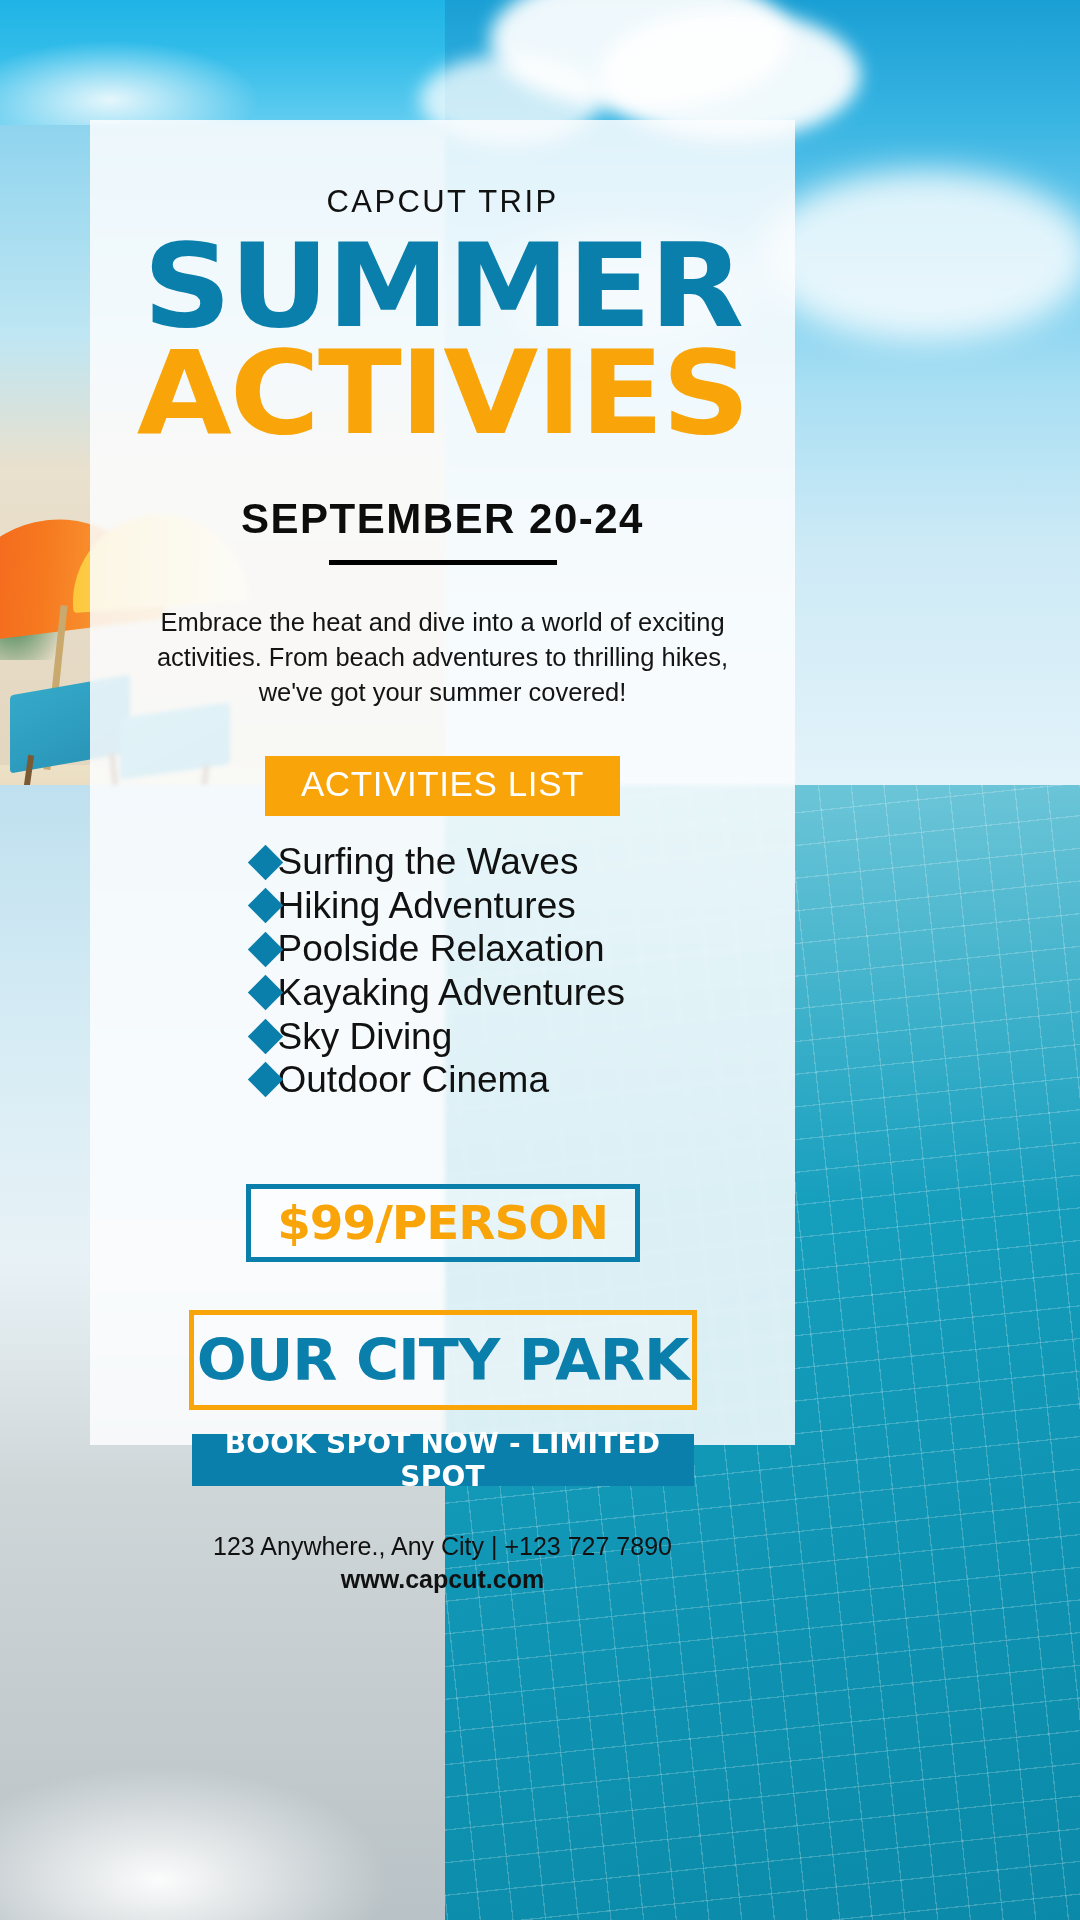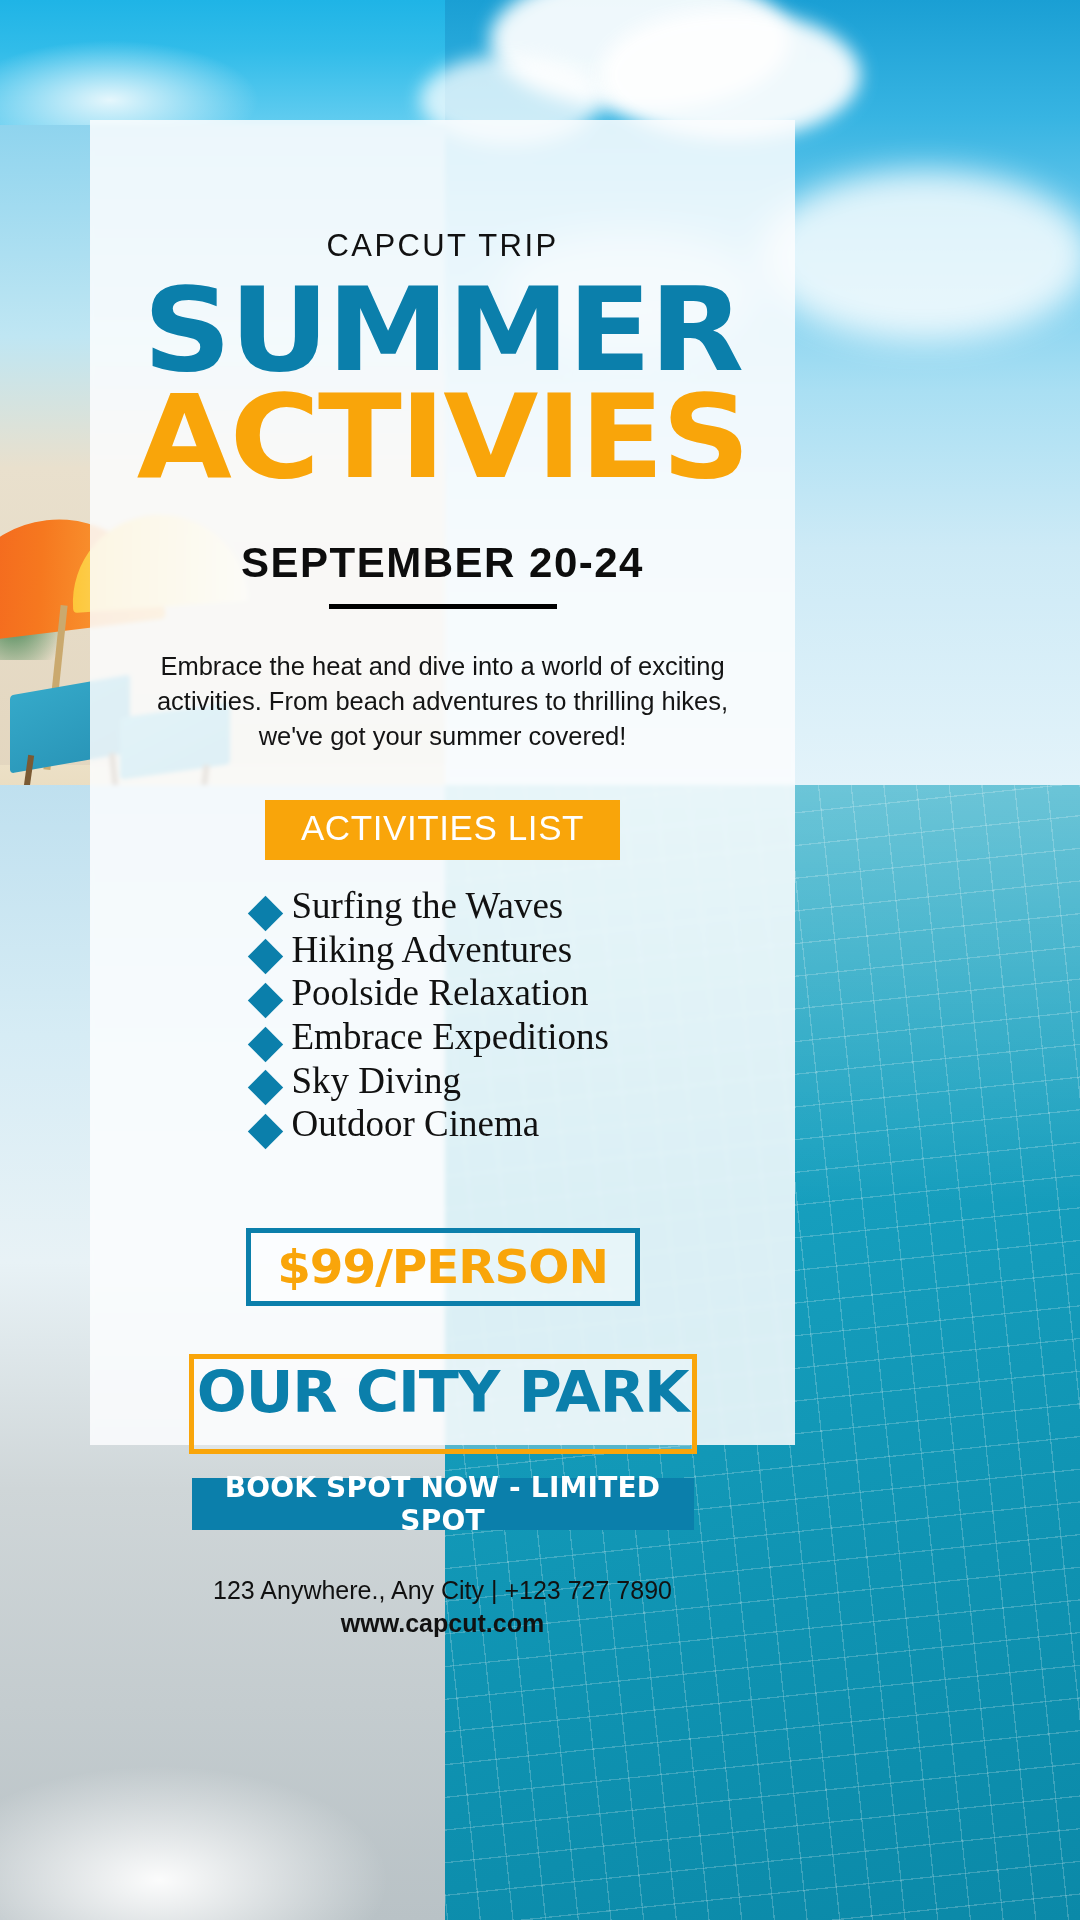--- a/index.html
+++ b/index.html
@@ -78,21 +78,21 @@
   
   #card{
     position:absolute; left:90px; top:120px; width:705px; height:1325px;
     background:rgba(252,253,254,.86);
     backdrop-filter:blur(2px);
   }
   #card .inner{ position:relative; width:100%; height:100%; padding:0 24px; text-align:center; }
 
   .eyebrow{
     font-size:31px; letter-spacing:2.4px; color:#111; font-weight:400;
-    margin-top:108px;
+    margin-top:64px;
   }
 
   .title1{
     font-family:"DejaVu Sans", sans-serif;
     font-weight:700; font-size:116px; line-height:.96;
     color:#0b7fab; letter-spacing:-2px; margin-top:10px;
     transform:scaleX(1.06); transform-origin:50% 50%;
   }
   .title2{
     font-family:"DejaVu Sans", sans-serif;
@@ -110,39 +110,39 @@
     font-size:25.5px; line-height:1.38; color:#141414; font-weight:400;
   }
 
   .list-banner{
     margin:30px auto 0; display:inline-block;
     background:#f9a50a; color:#fff;
     font-size:35px; letter-spacing:.6px; padding:8px 36px 12px;
   }
 
   .acts{ margin:26px auto 0; width:420px; text-align:left; padding-left:20px; }
-  .act{ display:flex; align-items:flex-end; gap:14px; margin-bottom:4px;font-family:Liberation Serif, serif; }
+  .act{ display:flex; align-items:center; margin-bottom:4px; }
   .dia{ width:25px; height:25px; background:#0b7fab; transform:rotate(45deg); flex:0 0 auto; }
   .act-t{ font-size:37px; color:#111; line-height:1.07; font-weight:400; }
 
   .price-box{
     margin:84px auto 0; width:394px; height:78px;
     border:5px solid #0b7fab; background:rgba(255,255,255,.35);
     display:flex; align-items:center; justify-content:center;
   }
   .price-txt{
     font-family:"DejaVu Sans", sans-serif; font-weight:700;
     font-size:47px; color:#f9a50a; letter-spacing:-1px;
     transform:scaleX(1.03);
   }
 
   .park-box{
     margin:48px auto 0; width:508px; height:100px;
     border:5px solid #f9a50a; background:rgba(255,255,255,.28);
-    display:flex; align-items:flex-start; justify-content:center;
+    display:flex; align-items:center; justify-content:center;
   }
   .park-txt{
     font-family:"DejaVu Sans", sans-serif; font-weight:700;
     font-size:57px; color:#0b7fab; letter-spacing:-1px;
     transform:scaleX(1.03);
   }
 
   .book-bar{
     margin:24px auto 0; width:502px; height:52px; background:#0b7fab;
     display:flex; align-items:center; justify-content:flex-start;
@@ -237,21 +237,21 @@
       <div class="act">
         <span class="dia"></span>
         <span class="act-t">Hiking Adventures</span>
       </div>
       <div class="act">
         <span class="dia"></span>
         <span class="act-t">Poolside Relaxation</span>
       </div>
       <div class="act">
         <span class="dia"></span>
-        <span class="act-t">Embrace Expeditions</span>
+        <span class="act-t">Kayaking Adventures</span>
       </div>
       <div class="act">
         <span class="dia"></span>
         <span class="act-t">Sky Diving</span>
       </div>
       <div class="act">
         <span class="dia"></span>
         <span class="act-t">Outdoor Cinema</span>
       </div>
     </div>

